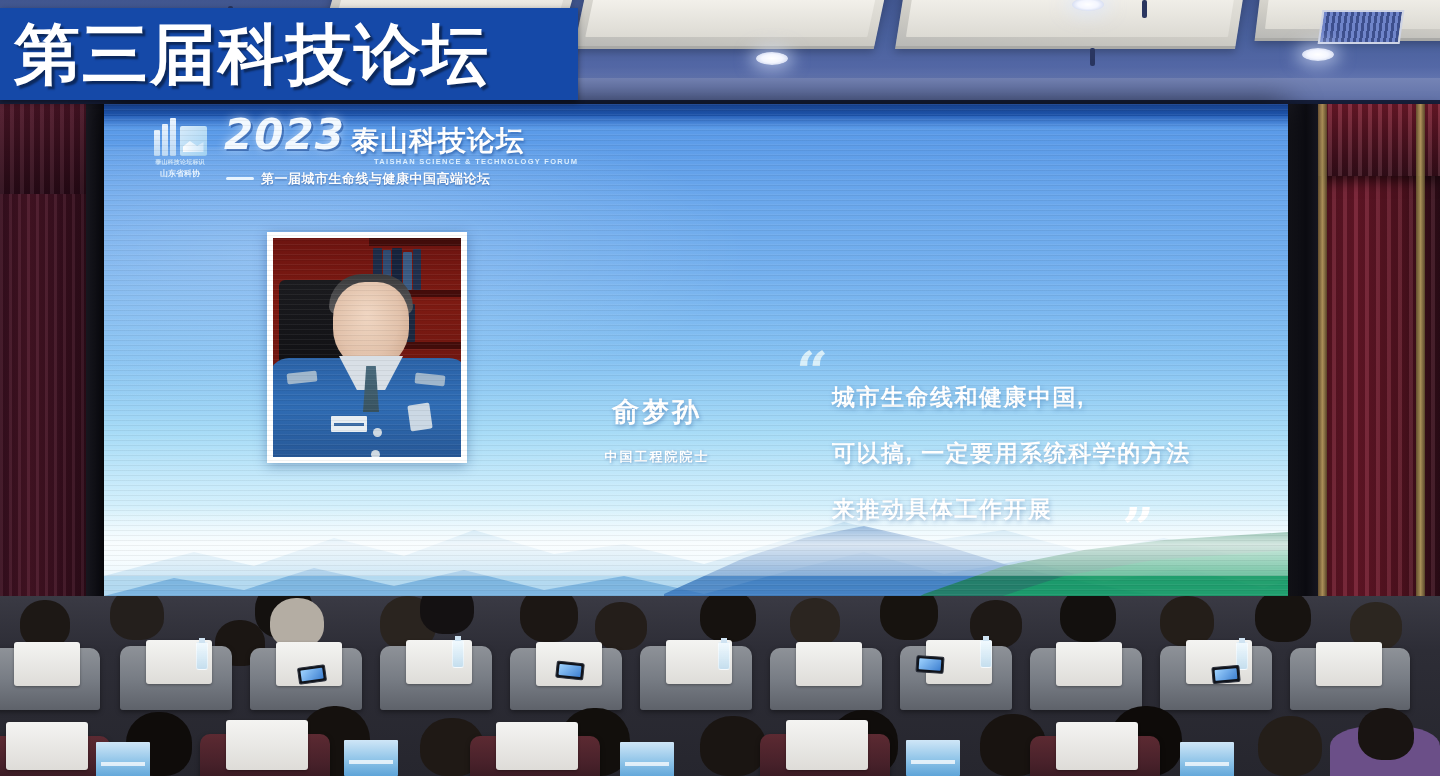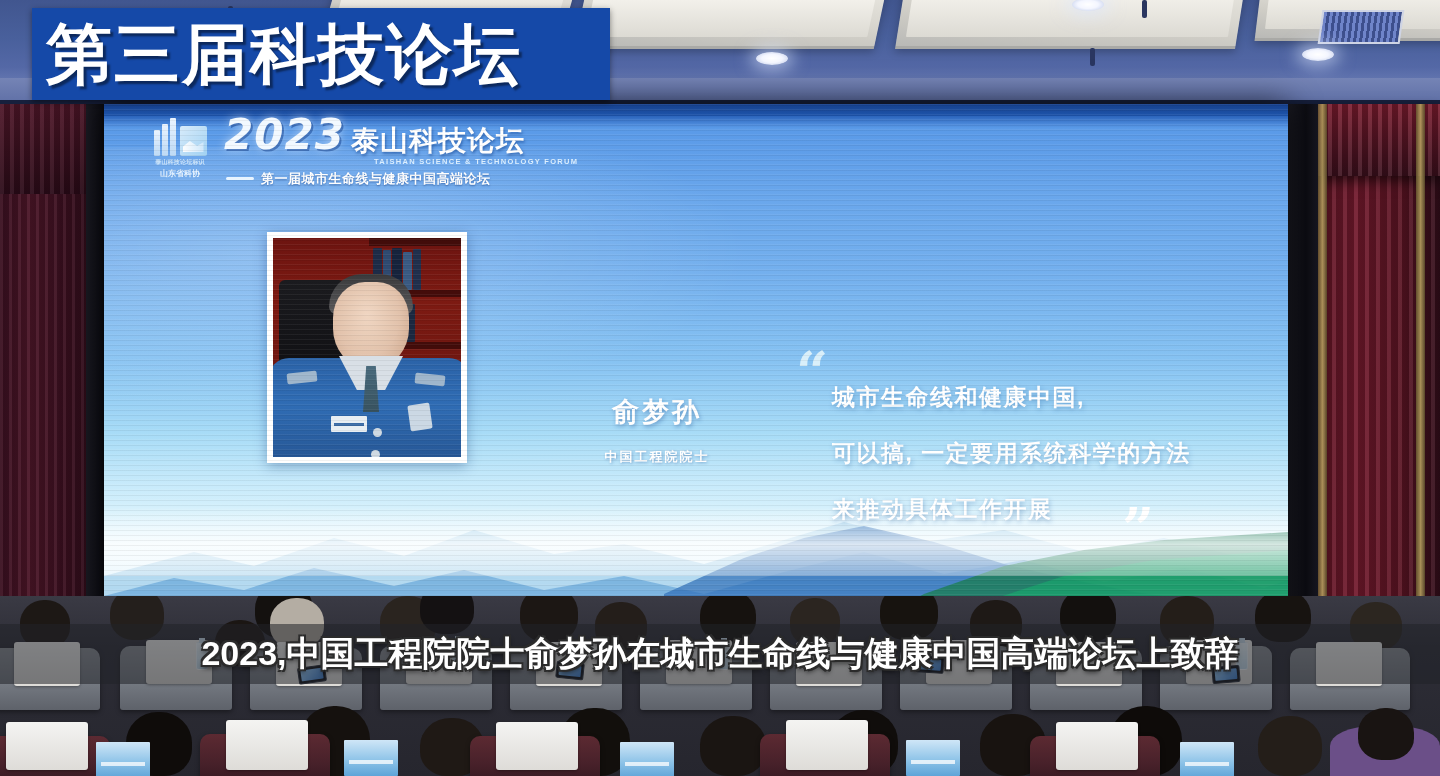--- a/index.html
+++ b/index.html
@@ -386,21 +386,20 @@
     border:1px solid rgba(255,255,255,.5);
   }
   .bottle:before{content:"";position:absolute;left:2px;top:-5px;width:6px;height:5px;background:#cfe3f2;}
 
   
   .title-banner{
     position:absolute;left:0;top:8px;width:578px;height:92px;
     background:#1549a8;
     display:flex;align-items:center;
     box-shadow:0 2px 6px rgba(0,0,0,.45);
-    margin-left:32px;
   }
   .title-banner-text{
     font-size:66px;font-weight:bold;color:#ffffff;letter-spacing:2px;
     margin-left:14px;line-height:1;
     text-shadow:3px 3px 2px rgba(0,0,0,.45);
   }
   .caption-bar{
     position:absolute;left:0;bottom:92px;width:1440px;height:60px;
     background:rgba(32,34,40,.55);
     display:flex;align-items:center;justify-content:center;
@@ -629,17 +628,14 @@
       </div>
     <div class="phone" style="left:916px;top:60px;transform:rotate(4deg);">
         <div class="phone-screen"></div>
       </div>
   </div>
 
   <div class="title-banner">
     <span class="title-banner-text">第三届科技论坛</span>
   </div>
 
-  <div class="caption-bar">
-    <span class="caption-text">2023,中国工程院院士俞梦孙在城市生命线与健康中国高端论坛上致辞</span>
-  </div>
 
 </div>
 
 </body></html>

